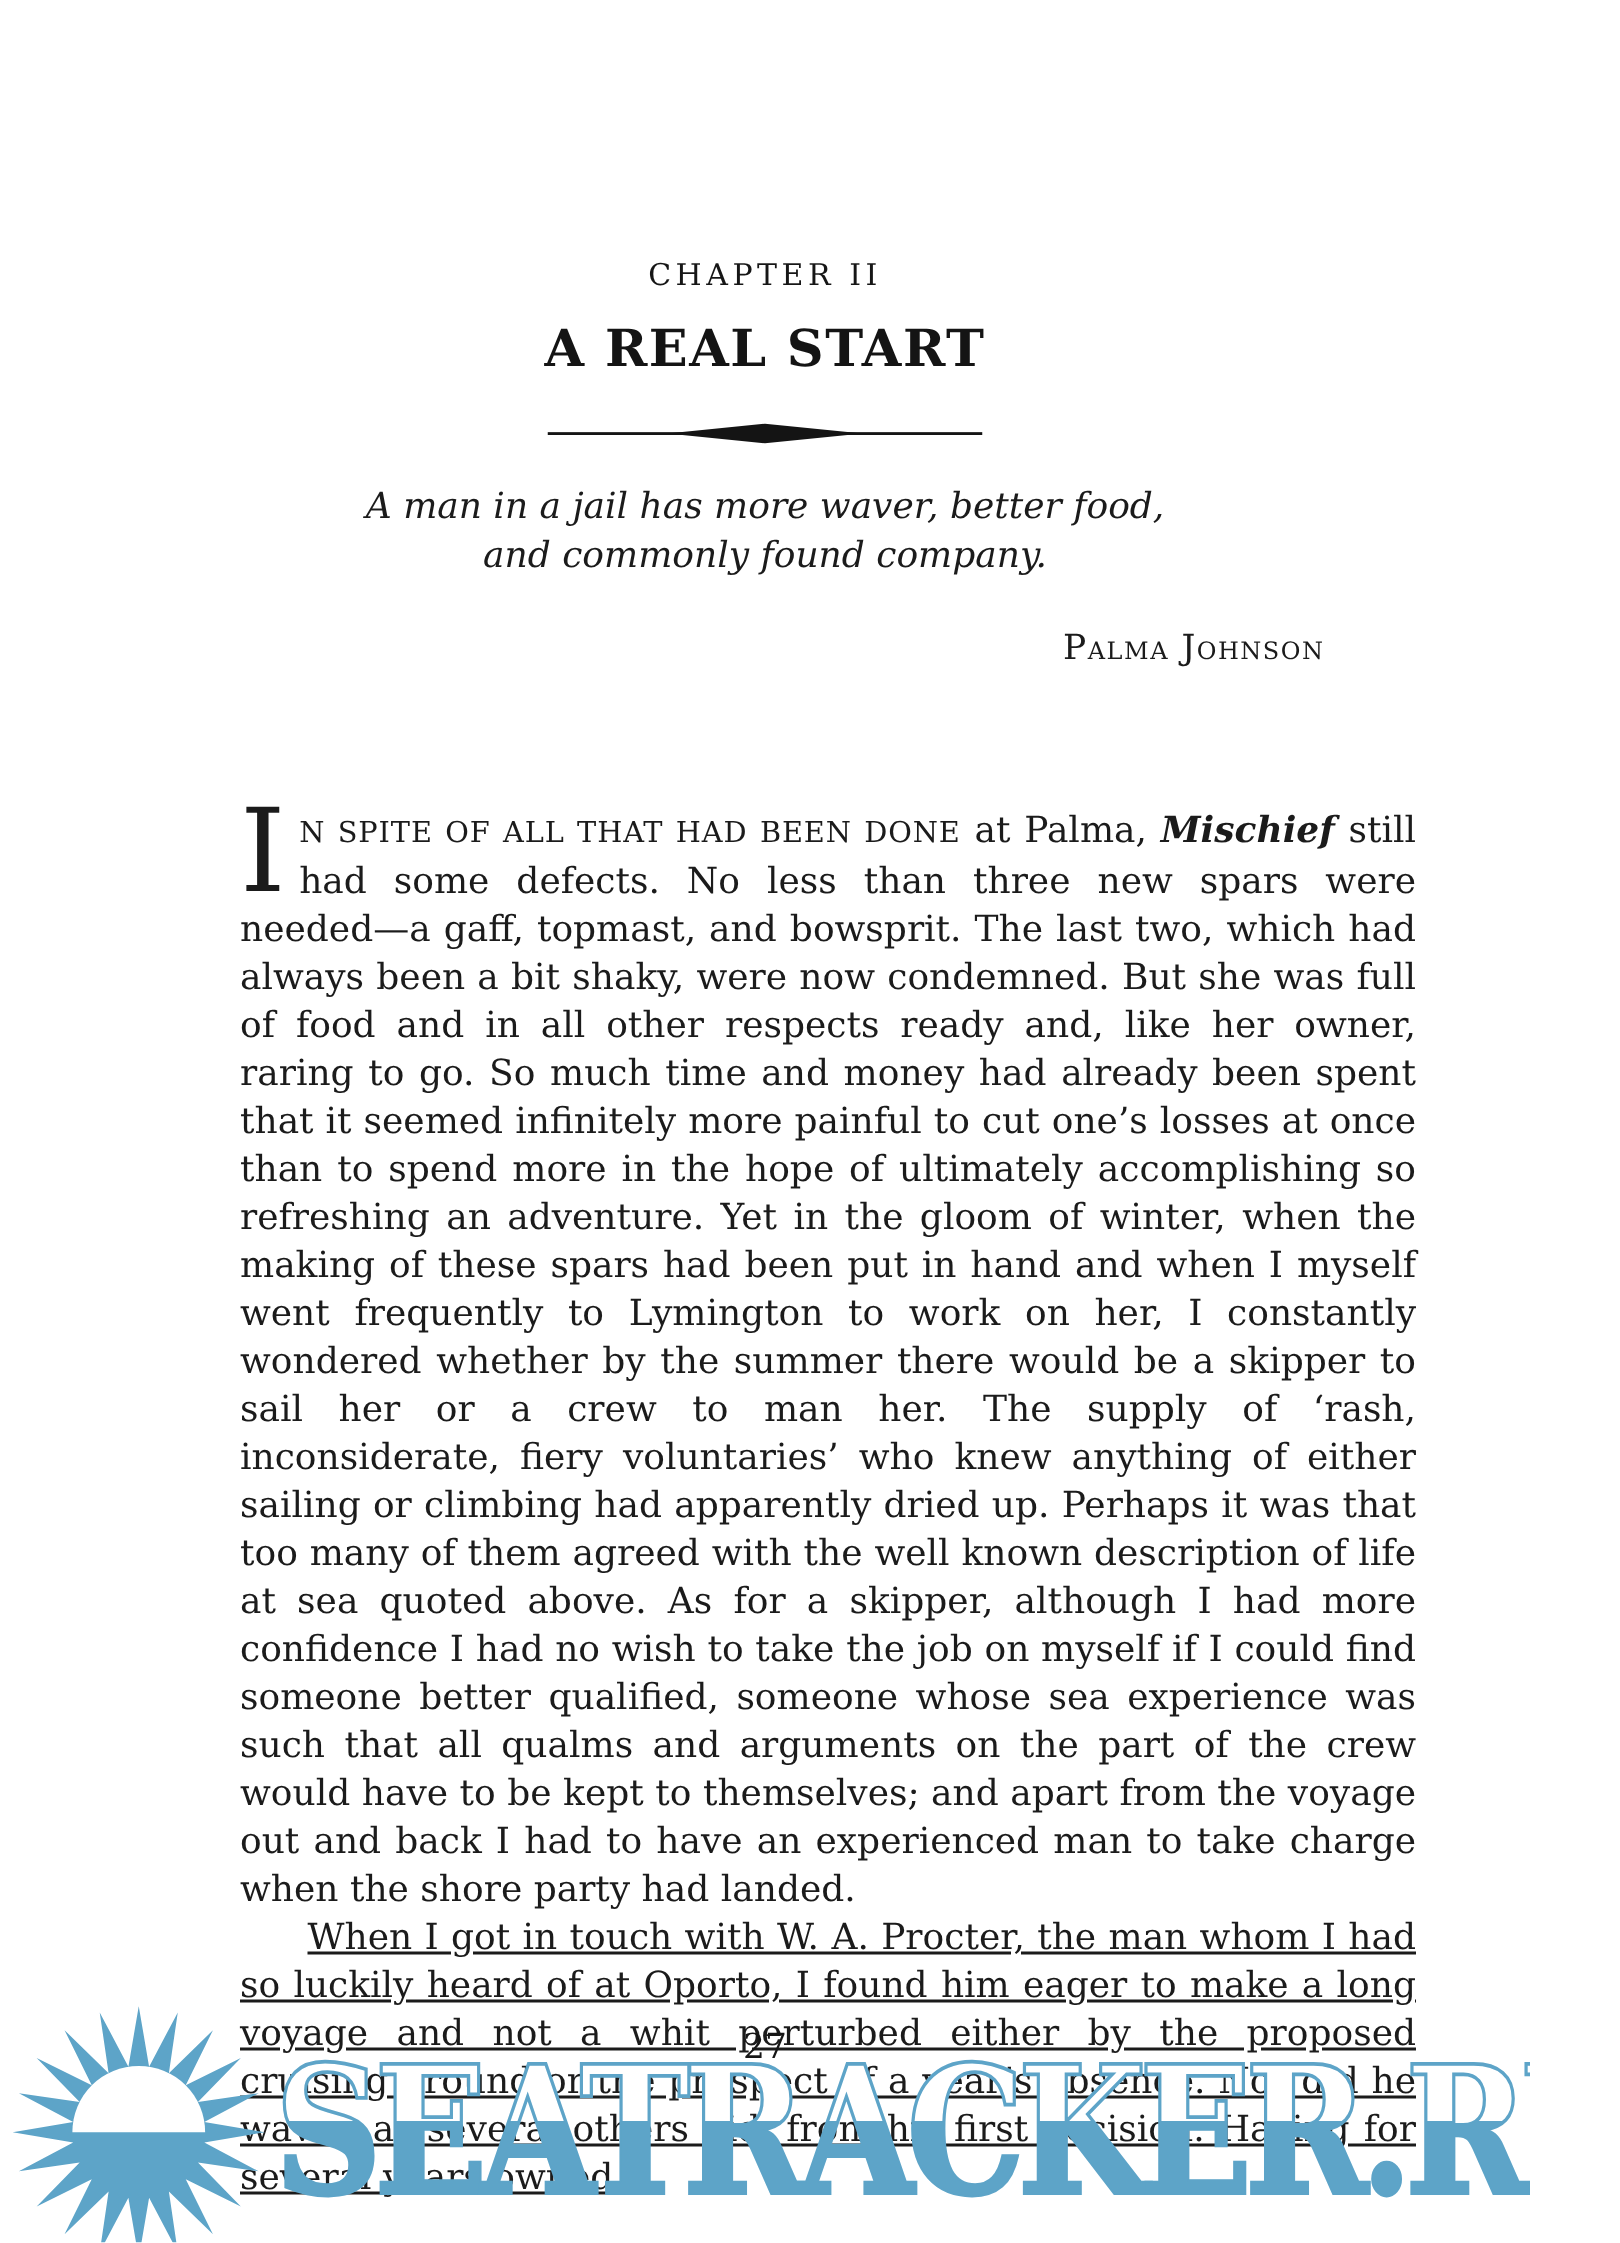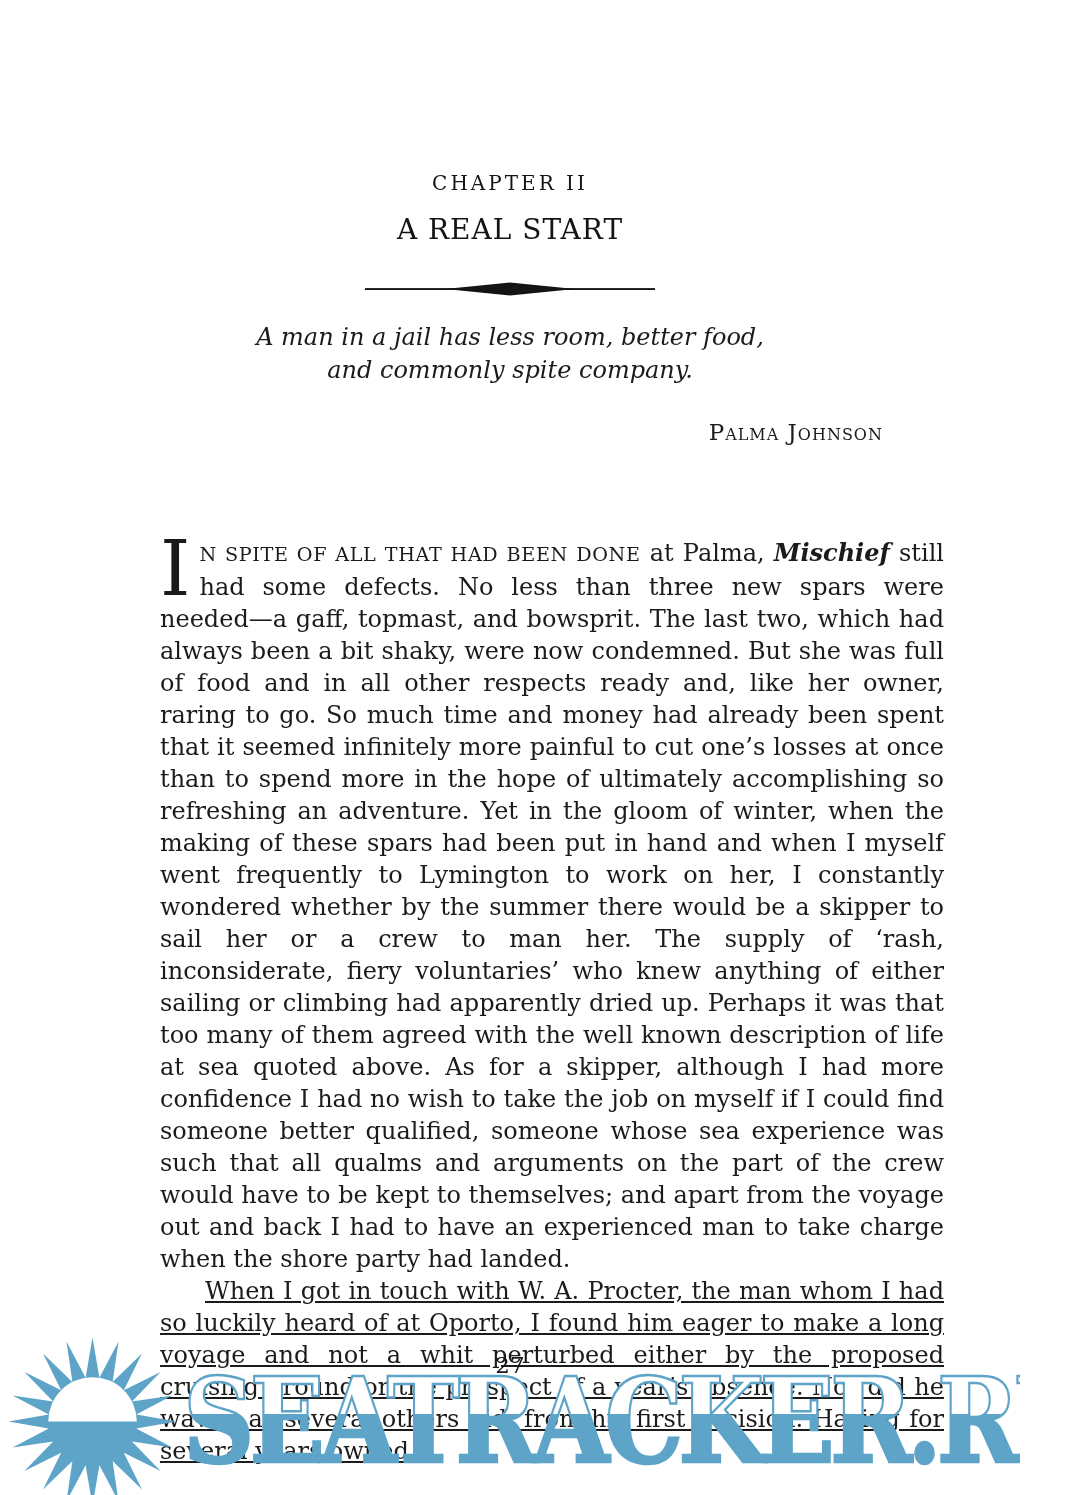--- a/index.html
+++ b/index.html
@@ -19,22 +19,22 @@
     top: 171px; left: 0; width: 100%;
     text-align: center;
     font-size: 20px;
     letter-spacing: 3px;
     color: #161616;
   }
   .chapter-title {
     position: absolute;
     top: 213px; left: 0; width: 100%;
     text-align: center;
-    font-size: 28px;
-    font-weight: normal;
+    font-size: 34px;
+    font-weight: bold;
     letter-spacing: 1px;
     margin: 0;
     color: #141414;
   }
   .divider {
     position: absolute;
     top: 281px; left: 50%;
     transform: translateX(-50%);
   }
 
@@ -134,22 +134,22 @@
   <h1 class="chapter-title">A REAL START</h1>
 
   <div class="divider">
     <svg width="290" height="16" viewBox="0 0 290 16">
       <rect x="0" y="7.1" width="290" height="1.9" fill="#141414"></rect>
       <polygon fill="#141414" points="80,8 145,1.5 210,8 145,14.5"></polygon>
     </svg>
   </div>
 
   <div class="epigraph">
-    <div>A man in a jail has less room, better food,</div>
-    <div>and commonly spite company.</div>
+    <div>A man in a jail has more waver, better food,</div>
+    <div>and commonly found company.</div>
   </div>
 
   <div class="attribution">Palma Johnson</div>
 
   <div class="body-text">
     <p class="para1"><span class="dropcap">I</span><span class="smallcaps">n spite of all that had been done</span><span> at Palma, </span><span class="italic">Mischief</span><span> still had some defects. No less than three new spars were needed—a gaff, topmast, and bowsprit. The last two, which had always been a bit shaky, were now condemned. But she was full of food and in all other respects ready and, like her owner, raring to go. So much time and money had already been spent that it seemed infinitely more painful to cut one’s losses at once than to spend more in the hope of ultimately accomplishing so refreshing an adventure. Yet in the gloom of winter, when the making of these spars had been put in hand and when I myself went frequently to Lymington to work on her, I constantly wondered whether by the summer there would be a skipper to sail her or a crew to man her. The supply of ‘rash, inconsiderate, fiery voluntaries’ who knew anything of either sailing or climbing had apparently dried up. Perhaps it was that too many of them agreed with the well known description of life at sea quoted above. As for a skipper, although I had more confidence I had no wish to take the job on myself if I could find someone better qualified, someone whose sea experience was such that all qualms and arguments on the part of the crew would have to be kept to themselves; and apart from the voyage out and back I had to have an experienced man to take charge when the shore party had landed.</span></p>
     <p class="para2">When I got in touch with W. A. Procter, the man whom I had so luckily heard of at Oporto, I found him eager to make a long voyage and not a whit perturbed either by the proposed cruising ground or the prospect of a year’s absence. Nor did he waver, as several others did, from his first decision. Having for several years owned</p>
   </div>
 
   <div class="page-number">27</div>

